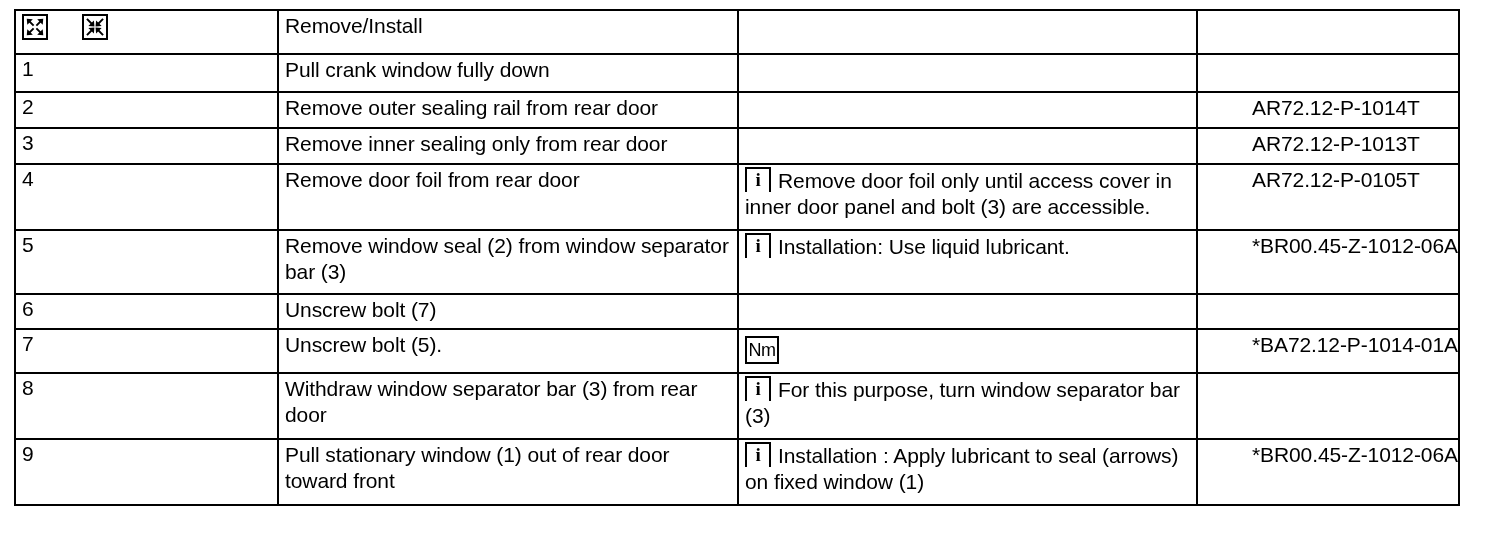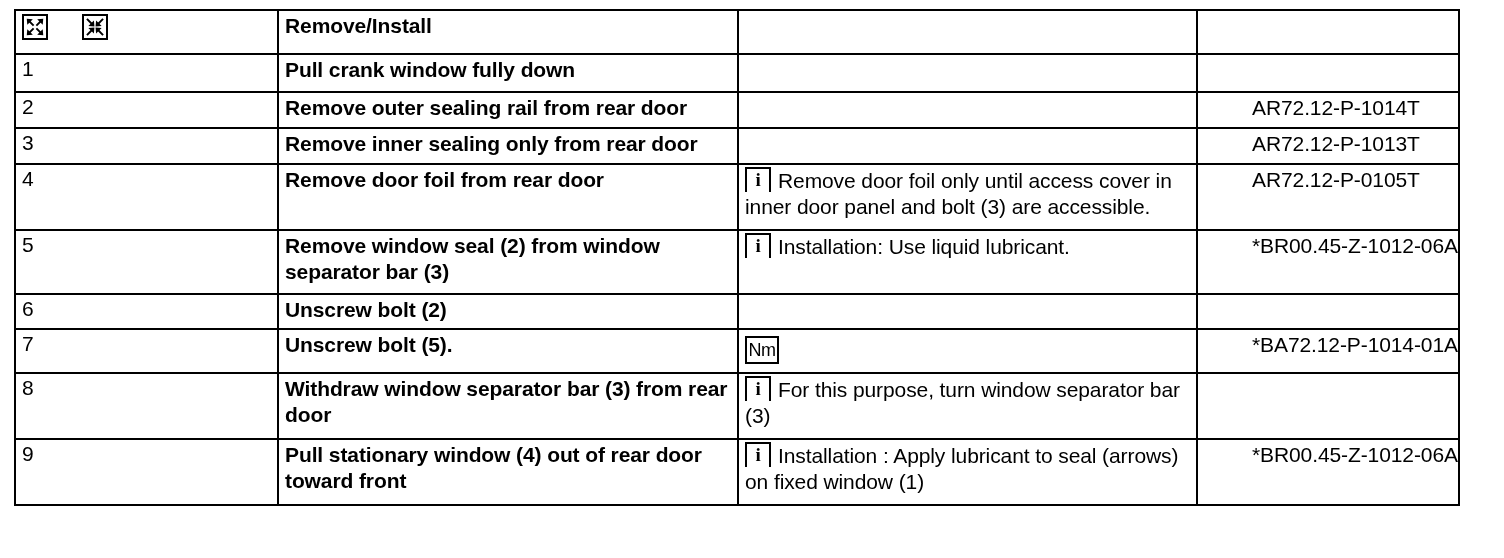--- a/index.html
+++ b/index.html
@@ -124,21 +124,21 @@
     justify-content: center;
     font-size: 18px;
     line-height: 1;
     letter-spacing: -0.6px;
     vertical-align: -4px;
     font-family: "Liberation Sans", sans-serif;
   }
 
   .note-text { white-space: normal; }
   .ref-text  { white-space: nowrap; margin-left: 48px; }
-  .desc-text { white-space: normal; font-weight: bold; }
+  .desc-text { white-space: normal; }
 
   
   tr.r-h   td { height: 36px; }
   tr.r-1   td { height: 30px; }
   tr.r-2   td { height: 28px; }
   tr.r-3   td { height: 28px; }
   tr.r-4   td { height: 58px; }
   tr.r-5   td { height: 56px; }
   tr.r-6   td { height: 27px; }
   tr.r-7   td { height: 36px; }
@@ -289,21 +289,21 @@
         <td>
           <span class="ref-text">*BR00.45-Z-1012-06A</span>
         </td>
       </tr>
 
       <tr class="r-6">
         <td class="step-cell">
           <span class="step-num">6</span>
         </td>
         <td>
-          <span class="desc-text">Unscrew bolt (2)</span>
+          <span class="desc-text">Unscrew bolt (7)</span>
         </td>
         <td>
           <span class="note-text"></span>
         </td>
         <td>
           <span class="ref-text"></span>
         </td>
       </tr>
 
       <tr class="r-7">
@@ -340,21 +340,21 @@
         <td>
           <span class="ref-text"></span>
         </td>
       </tr>
 
       <tr class="r-9">
         <td class="step-cell">
           <span class="step-num">9</span>
         </td>
         <td>
-          <span class="desc-text">Pull stationary window (4) out of rear door toward front</span>
+          <span class="desc-text">Pull stationary window (1) out of rear door toward front</span>
         </td>
         <td>
           <span class="note-line">
             <span class="inline-icon info-icon">
               <span class="bx"></span><span class="glyph">i</span>
             </span><span class="note-text">Installation : Apply lubricant to seal (arrows) on fixed window (1)</span>
           </span>
         </td>
         <td>
           <span class="ref-text">*BR00.45-Z-1012-06A</span>

